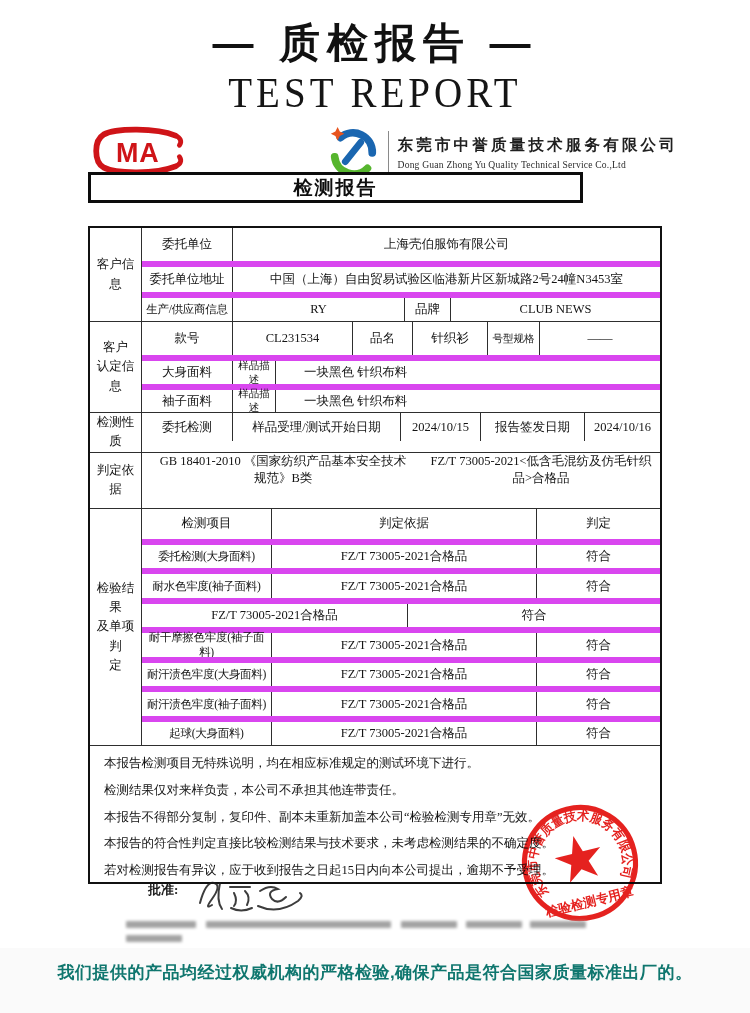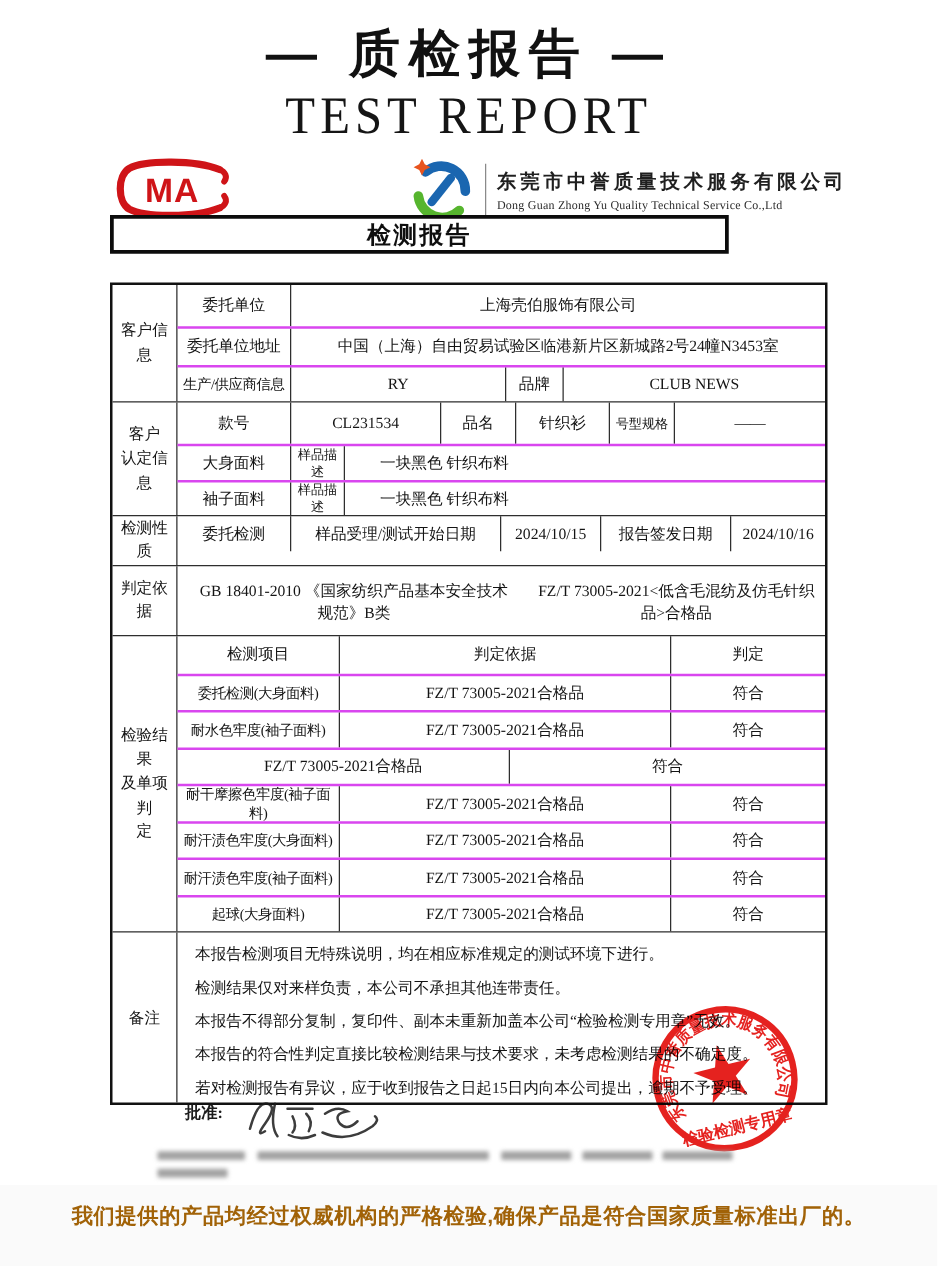--- a/index.html
+++ b/index.html
@@ -45,23 +45,23 @@
   
   .mtable { top:226px; left:88px; width:574px; border:2px solid #111; background:#fff;
     font-size:12.5px; color:#141414; }
   .group { display:flex; border-top:1px solid #2e2e2e; }
   .group:first-child { border-top:none; }
   .gcell { width:52px; border-right:1px solid #2e2e2e; display:flex; align-items:center;
     justify-content:center; text-align:center; white-space:pre-line; line-height:1.55;
     padding:0 2px; flex-shrink:0; }
   .gbody { flex:1; display:flex; flex-direction:column; min-width:0; }
   .trow { display:flex; }
-  .trow + .trow { border-top:2px solid #d946ef; }
+  .trow + .trow { border-top:6px solid #d946ef; }
   .tc { display:flex; align-items:center; justify-content:center; text-align:center;
-    padding:12px 3px; min-width:0; }
+    padding:0 3px; min-width:0; }
   .tc + .tc { border-left:1px solid #2e2e2e; }
   .tc.left { justify-content:flex-start; text-align:left; padding-left:14px; }
   .small { font-size:10.5px; }
   .mid   { font-size:11.5px; letter-spacing:-0.3px; }
   .basis-cell { flex-direction:row; align-items:flex-start; justify-content:center;
     gap:15px; padding-left:14px; }
   .remarks-cell { flex-direction:column; align-items:flex-start; justify-content:flex-start;
     padding:11px 6px 0 14px; gap:13.5px; line-height:1.05; }
 
   
@@ -72,21 +72,21 @@
   .stamp { top:786px; left:503px; mix-blend-mode:multiply; opacity:.93; }
 
   
   .contact { top:921px; left:126px; width:470px; }
   .seg { position:absolute; height:7px; background:#a3a3a3; filter:blur(1.6px); border-radius:1px; }
 
   
   .footer-band { top:948px; left:0; width:750px; height:65px; background:#fafafa; }
   .footer-note { top:961px; left:0; width:750px; text-align:center;
     font-family:"Liberation Sans","DejaVu Sans",sans-serif;
-    font-size:17px; font-weight:bold; color:#a16207; letter-spacing:0.5px; }
+    font-size:17px; font-weight:bold; color:#0f766e; letter-spacing:0.5px; }
 </style>
 </head>
 <body>
 
 <div class="abs page-title">— 质检报告 —</div>
 <div class="abs page-subtitle">TEST REPORT</div>
 
 <div class="abs cma">
   <svg width="98" height="50" viewBox="0 0 100 52">
     <path d="M88 10 C68 2 26 2 13 9 C3 15 3 37 13 43 C26 50 68 50 88 42" fill="none" stroke="#cf1418" stroke-width="6" stroke-linecap="round"></path>
@@ -228,21 +228,20 @@
       </div>
       <div class="trow" style="height:29.5px">
         <div class="tc mid" style="width:129px">起球(大身面料)</div>
         <div class="tc" style="width:265px">FZ/T 73005-2021合格品</div>
         <div class="tc" style="flex:1">符合</div>
       </div>
     </div>
   </div>
 
   <div class="group">
-    <div class="gcell">备注</div>
     <div class="gbody">
       <div class="trow" style="height:136px">
         <div class="tc remarks-cell" style="flex:1">
           <span>本报告检测项目无特殊说明，均在相应标准规定的测试环境下进行。</span>
           <span>检测结果仅对来样负责，本公司不承担其他连带责任。</span>
           <span>本报告不得部分复制，复印件、副本未重新加盖本公司“检验检测专用章”无效。</span>
           <span>本报告的符合性判定直接比较检测结果与技术要求，未考虑检测结果的不确定度。</span>
           <span>若对检测报告有异议，应于收到报告之日起15日内向本公司提出，逾期不予受理。</span>
         </div>
       </div>

